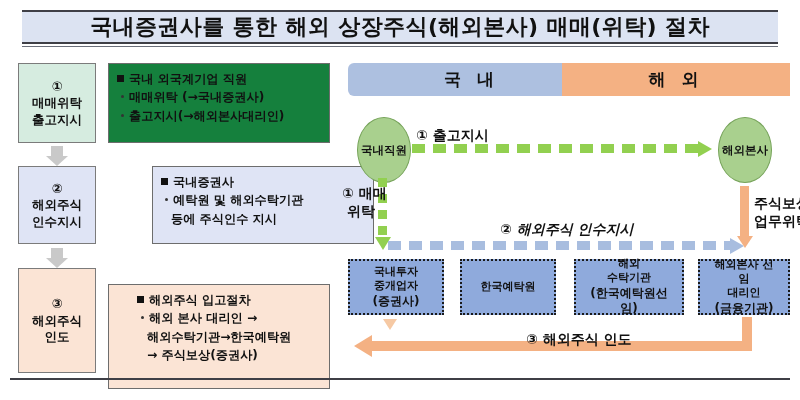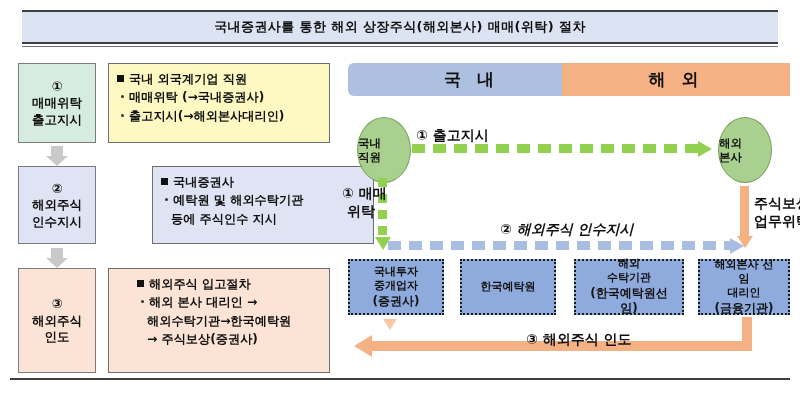--- a/index.html
+++ b/index.html
@@ -16,21 +16,21 @@
     background:#dce3f2;
     border-top:2px solid #3f3f46;
     border-bottom:2px solid #3f3f46;
     box-sizing:border-box;
     display:flex;align-items:center;justify-content:center;
   }
   .title-bar::after{
     content:"";position:absolute;left:0;right:0;bottom:-5px;height:1px;background:#6b6f7a;
   }
   .title-text{
-    font-size:13px;font-weight:bold;letter-spacing:.4px;color:#111;
+    font-size:22px;font-weight:bold;letter-spacing:.4px;color:#111;
     white-space:nowrap;
   }
 
   
   .step{
     position:absolute;left:18px;width:78px;box-sizing:border-box;
     border:1px solid #7b7b7b;
     display:flex;flex-direction:column;align-items:center;justify-content:center;
     font-size:12.5px;font-weight:bold;line-height:1.32;text-align:center;
   }
@@ -50,44 +50,44 @@
   .v-arrow-1{top:146px;height:11px;}
   .v-arrow-2{top:248px;height:11px;}
 
   
   .desc{
     position:absolute;left:108px;width:222px;box-sizing:border-box;
     border:1px solid #6d6d6d;
     padding:6px 7px 6px 8px;
     font-size:12.2px;font-weight:bold;line-height:1.5;
   }
-  .desc-1{top:63px;height:80px;background:#fef9c3;}
+  .desc-1{top:63px;height:80px;background:#15803d;}
   .desc-2{top:166px;height:78px;background:#dfe4f5;margin-left:44px;}
-  .desc-3{top:268px;height:105px;background:#fbe4d5;padding-left:28px;}
+  .desc-3{top:284px;height:105px;background:#fbe4d5;padding-left:28px;}
   .desc .head{display:block;white-space:nowrap;}
   .desc .bullet{display:block;padding-left:4px;white-space:nowrap;}
   .desc .cont{display:block;padding-left:10px;white-space:nowrap;}
   .sq{display:inline-block;width:7px;height:7px;background:#111;margin-right:5px;vertical-align:1px;}
   .dot{display:inline-block;width:3px;height:3px;background:#333;border-radius:50%;margin-right:5px;vertical-align:3px;}
 
   
   .panel{position:absolute;left:340px;top:55px;width:452px;height:330px;}
 
   .region-band{
     position:absolute;top:8px;height:33px;box-sizing:border-box;
     display:flex;align-items:center;justify-content:center;
     font-size:17px;font-weight:bold;letter-spacing:5px;color:#111;
   }
   .band-domestic{left:8px;width:247px;background:#adc0e0;border-radius:6px;}
   .band-overseas{left:222px;width:228px;background:#f4b183;}
 
   .ellipse{
     position:absolute;width:52px;height:64px;border-radius:50%;
     background:#a9d08e;border:1px solid #76a35a;
-    display:flex;flex-direction:column;justify-content:center;
+    display:flex;flex-direction:row;align-items:center;justify-content:center;
     font-size:11.5px;font-weight:bold;line-height:1.25;color:#111;
   }
   .ellipse-domestic{left:17px;top:62px;}
   .ellipse-overseas{left:378px;top:62px;}
 
   
   .dash-h{position:absolute;height:9px;}
   .dash-h .bar{
     position:absolute;left:0;top:0;bottom:0;right:13px;
     background:repeating-linear-gradient(to right,

